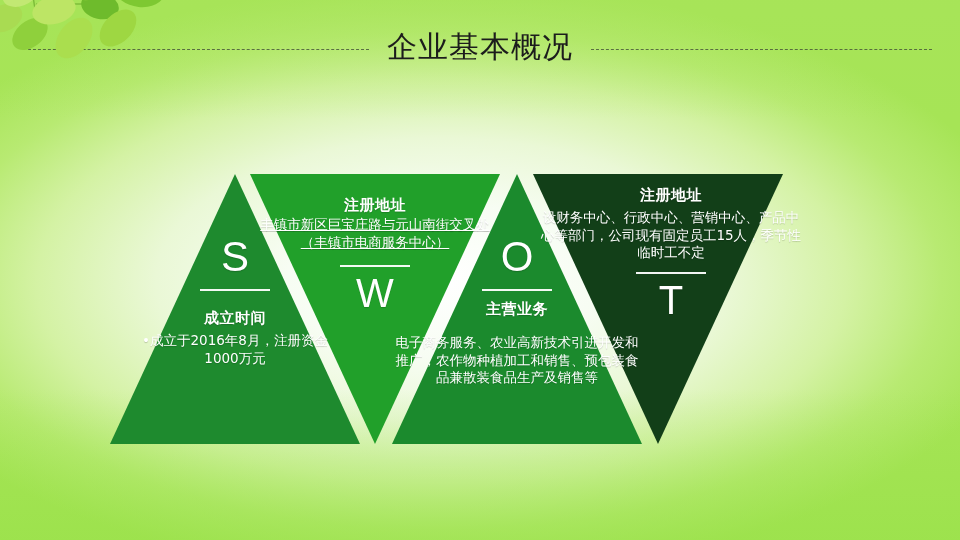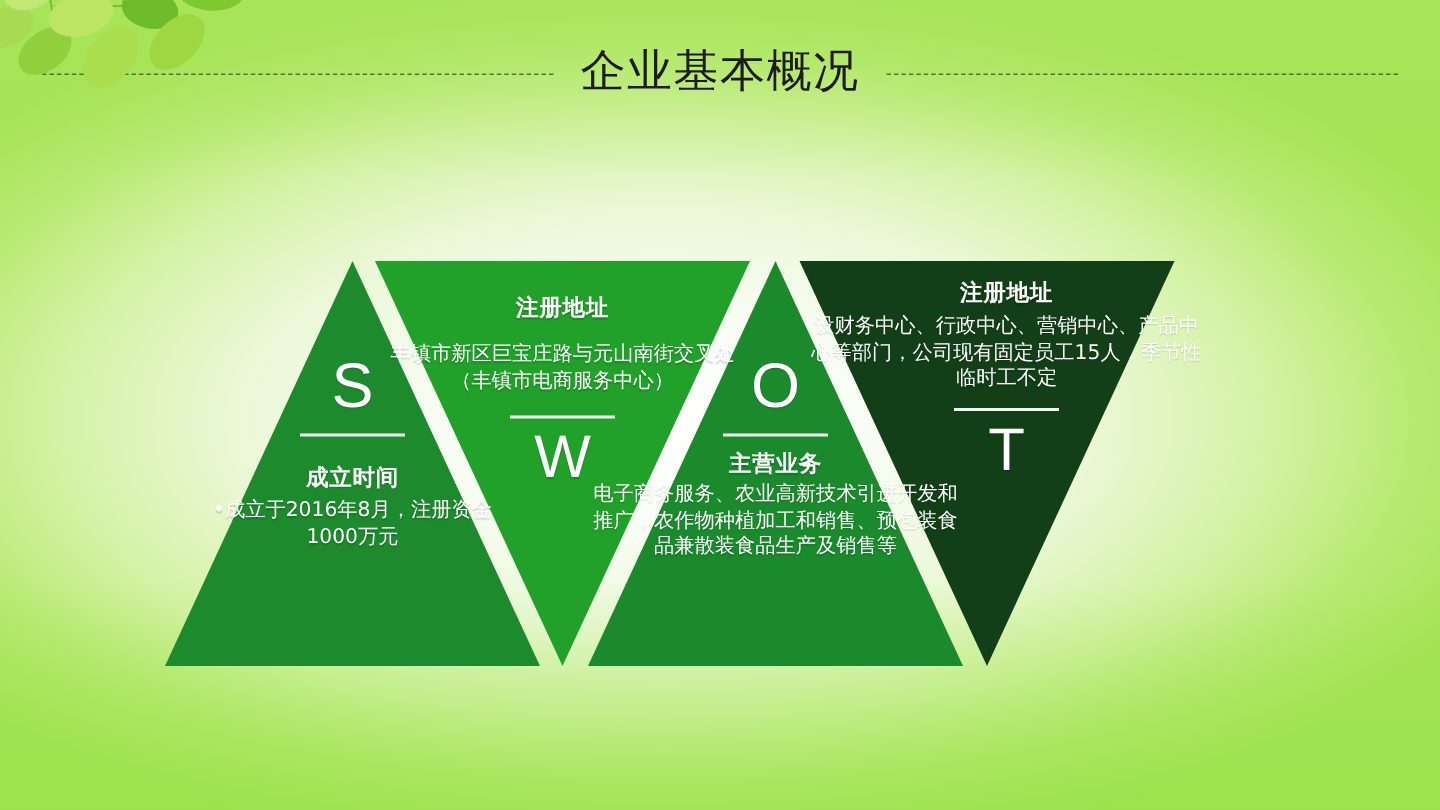--- a/index.html
+++ b/index.html
@@ -148,28 +148,28 @@
   }
 
   
   #blk-s { left: 120px; top: 236px; width: 230px; }
   #blk-s .letter { font-size: 42px; }
   #blk-s .cap { margin-top: 18px; }
   #blk-s .body { text-align: center; padding: 0 16px; }
 
   
   #blk-w { left: 250px; top: 196px; width: 250px; }
-  #blk-w .body { margin-top: 13px; }
+  #blk-w .body { margin-top: 1px; text-decoration: underline; }
   #blk-w .divider { margin-top: 14px; margin-bottom: 6px; }
   #blk-w .letter { font-size: 40px; }
 
   
   #blk-o { left: 402px; top: 236px; width: 230px; }
   #blk-o .letter { font-size: 42px; }
-  #blk-o .body { margin-top: 2px; width: 252px; margin-left: -11px; }
+  #blk-o .body { margin-top: 15px; width: 252px; margin-left: -11px; }
 
   
   #blk-t { left: 540px; top: 186px; width: 262px; }
   #blk-t .body { margin-top: 4px; }
   #blk-t .divider { margin-top: 10px; margin-bottom: 6px; }
   #blk-t .letter { font-size: 40px; }
 </style>
 </head>
 <body>
 

